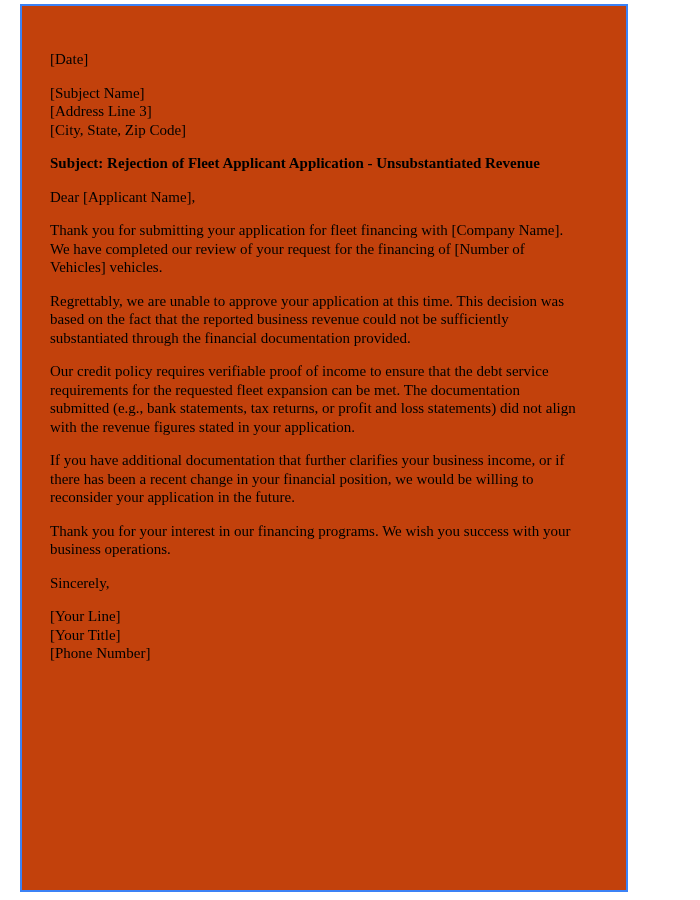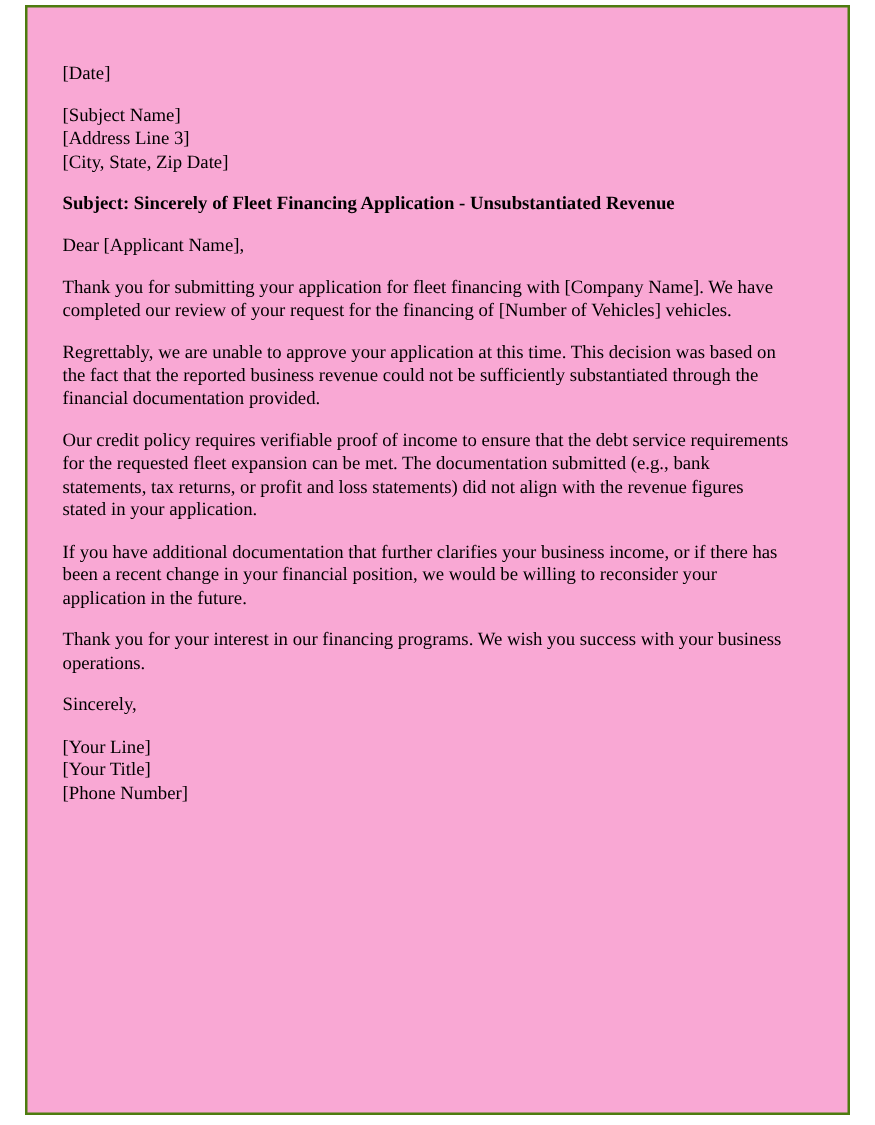--- a/index.html
+++ b/index.html
@@ -8,25 +8,25 @@
     background: #ffffff;
     width: 700px;
     height: 900px;
     font-family: "Liberation Serif", "DejaVu Serif", serif;
     color: #000000;
   }
   .page {
     position: absolute;
     left: 20px;
     top: 4px;
-    width: 660px;
+    width: 608px;
     height: 888px;
-    border: 2px solid #4d7c0f;
+    border: 2px solid #3b82f6;
     box-sizing: border-box;
-    background: #f9a8d4;
+    background: #c2410c;
   }
   .letter-body {
     padding: 44px 46px 0 28px;
     font-size: 15px;
     line-height: 18.5px;
   }
   .block {
     margin: 0 0 15px 0;
   }
   .block p, .block div {
@@ -42,25 +42,25 @@
 <div class="page">
   <div class="letter-body">
 
     <div class="block">
       <p>[Date]</p>
     </div>
 
     <div class="block">
       <div>[Subject Name]</div>
       <div>[Address Line 3]</div>
-      <div>[City, State, Zip Date]</div>
+      <div>[City, State, Zip Code]</div>
     </div>
 
     <div class="block">
-      <p class="subject">Subject: Sincerely of Fleet Financing Application - Unsubstantiated Revenue</p>
+      <p class="subject">Subject: Rejection of Fleet Applicant Application - Unsubstantiated Revenue</p>
     </div>
 
     <div class="block">
       <p>Dear [Applicant Name],</p>
     </div>
 
     <div class="block">
       <p>Thank you for submitting your application for fleet financing with [Company Name]. We have completed our review of your request for the financing of [Number of Vehicles] vehicles.</p>
     </div>
 

